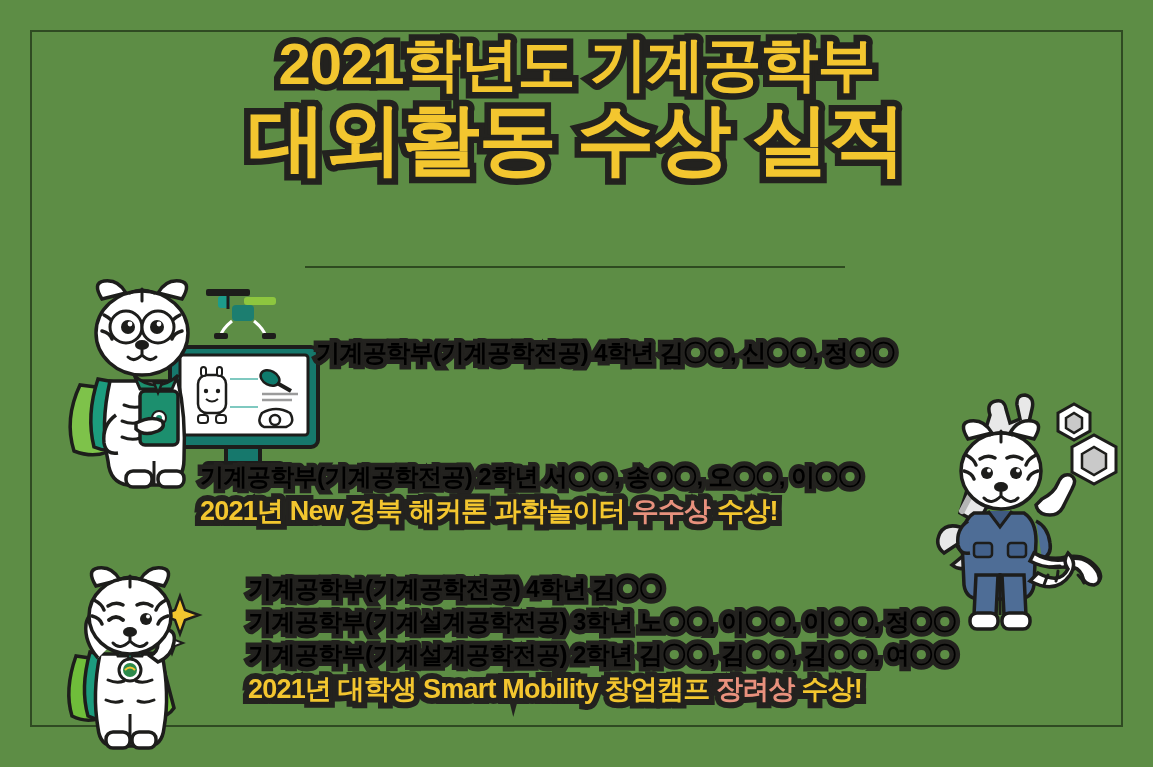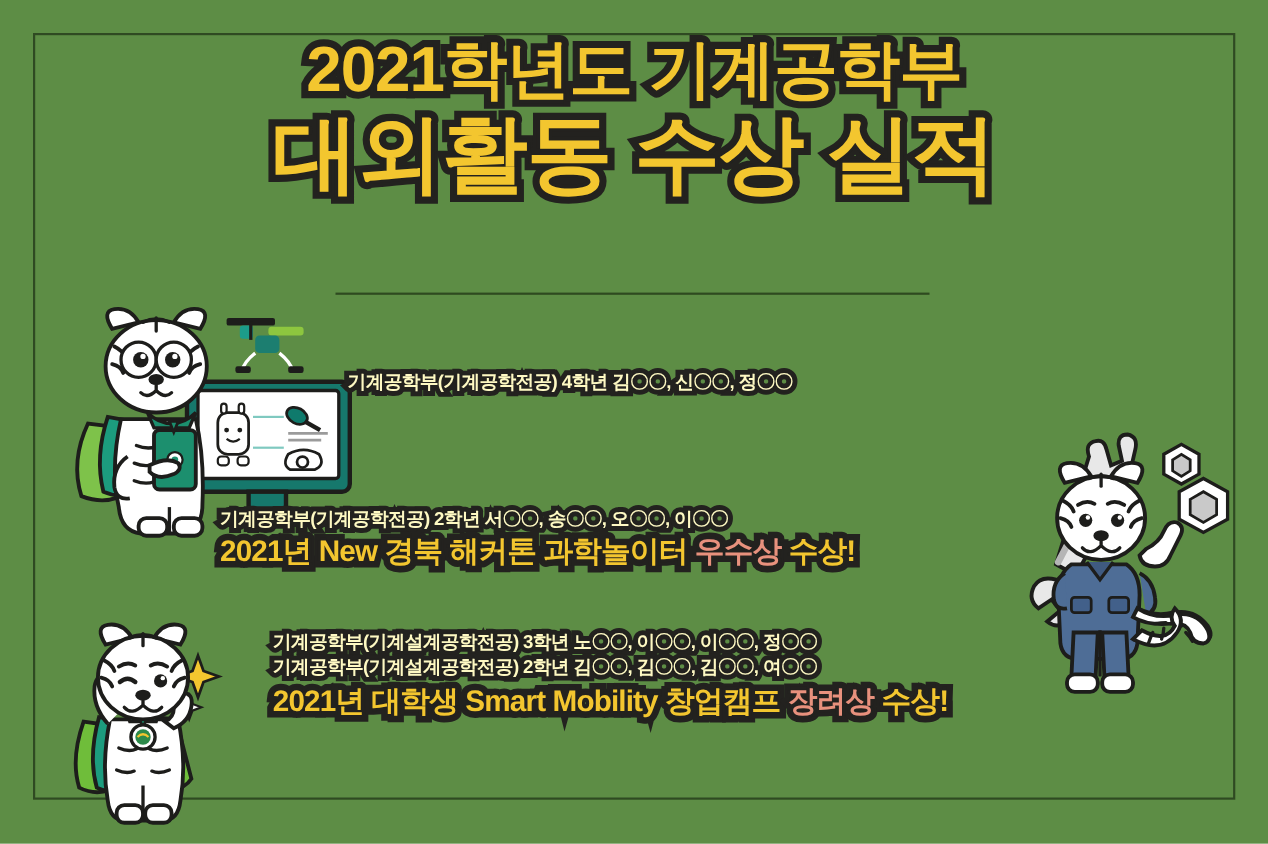--- a/index.html
+++ b/index.html
@@ -67,23 +67,23 @@
     background: #2e4a20;
     z-index: 4;
   }
 
   
   .entry {
     position: absolute;
     z-index: 7;
   }
   .entry-members {
-    font-size: 17px;
+    font-size: 24px;
     font-weight: 800;
-    color: #fef9c3;
+    color: #000000;
     letter-spacing: -0.6px;
     line-height: 1.38;
     white-space: nowrap;
     -webkit-text-stroke: 9px #23221f;
     paint-order: stroke fill;
     text-shadow:
        2px 0 0 #23221f, -2px 0 0 #23221f,
        0 2px 0 #23221f, 0 -2px 0 #23221f;
   }
   .entry-award {
@@ -325,18 +325,19 @@
   <div class="entry" id="entry-1">
     <div class="entry-members">기계공학부(기계공학전공) 4학년 김〇〇, 신〇〇, 정〇〇</div>
   </div>
 
   <div class="entry" id="entry-2">
     <div class="entry-members">기계공학부(기계공학전공) 2학년 서〇〇, 송〇〇, 오〇〇, 이〇〇</div>
     <div class="entry-award"><span>2021년 New 경북 해커톤 과학놀이터 </span><span class="prize">우수상</span><span> 수상!</span></div>
   </div>
 
   <div class="entry" id="entry-3">
+    <div class="entry-members">기계공학부(기계공학전공) 4학년 김〇〇</div>
     <div class="entry-members">기계공학부(기계설계공학전공) 3학년 노〇〇, 이〇〇, 이〇〇, 정〇〇</div>
     <div class="entry-members">기계공학부(기계설계공학전공) 2학년 김〇〇, 김〇〇, 김〇〇, 여〇〇</div>
     <div class="entry-award"><span>2021년 대학생 Smart Mobility 창업캠프 </span><span class="prize">장려상</span><span> 수상!</span></div>
   </div>
 
 </div>
 
 </body></html>

